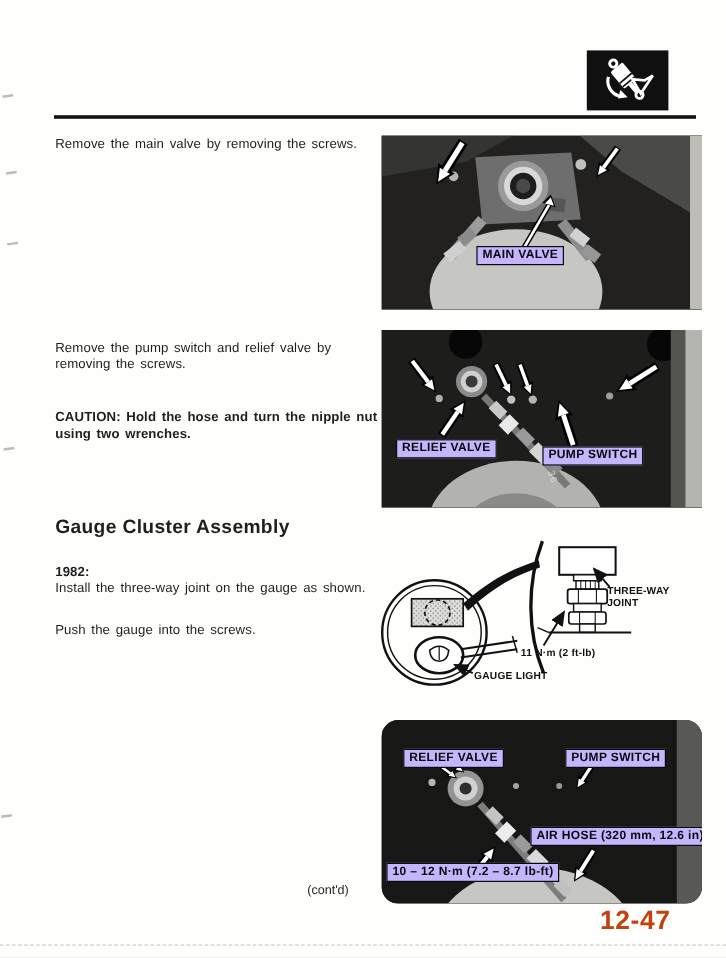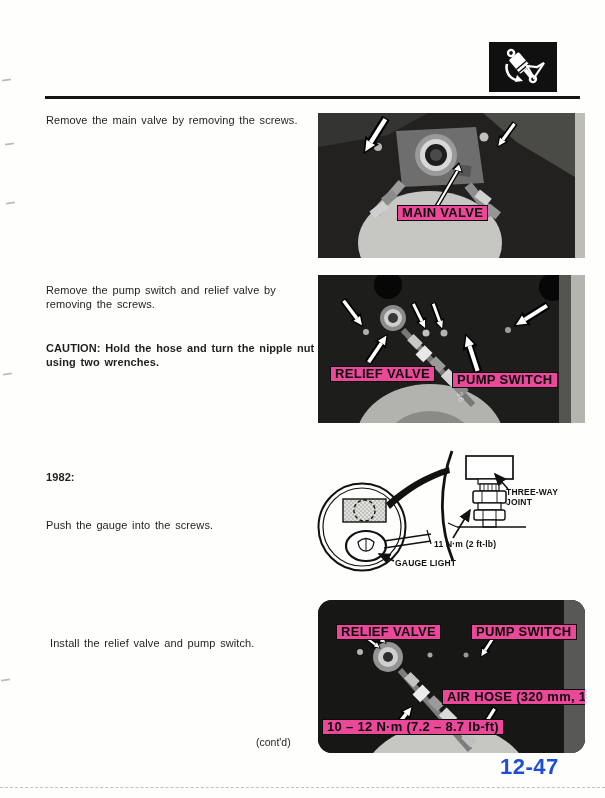--- a/index.html
+++ b/index.html
@@ -7,27 +7,27 @@
         font-family:"Liberation Sans","DejaVu Sans",sans-serif;color:#1f1f1f;}
   .txt{position:absolute;font-size:11px;line-height:14px;word-spacing:1.5px;letter-spacing:.1px;}
   .b{font-weight:bold;}
   .heading{position:absolute;font-size:16px;font-weight:bold;letter-spacing:.3px;}
   .chapter-icon{position:absolute;left:489px;top:42px;width:68px;height:50px;background:#101010;}
   .top-rule{position:absolute;left:45px;top:96px;width:535px;height:3px;background:#141414;}
   .bottom-rule{position:absolute;left:0;top:787px;width:605px;height:0;border-top:1px dashed #c2c2bb;}
   .tick{position:absolute;width:9px;height:2px;background:#bdbdb5;transform:rotate(-8deg);}
   .photo{position:absolute;background:#1c1c1c;overflow:hidden;}
   .photo svg{position:absolute;left:0;top:0;}
-  .plabel{position:absolute;background:#ec4899;border:1px solid #0a0a0a;color:#0a0a0a;
-          font-size:13px;font-weight:bold;line-height:10px;padding:2px 4px;white-space:nowrap;letter-spacing:.3px;}
+  .plabel{position:absolute;background:#c4b5fd;border:1px solid #0a0a0a;color:#0a0a0a;
+          font-size:10px;font-weight:bold;line-height:10px;padding:2px 4px;white-space:nowrap;letter-spacing:.3px;}
   .diagram{position:absolute;left:300px;top:446px;width:298px;height:148px;}
   .dlabel{position:absolute;font-size:8.5px;font-weight:bold;line-height:10px;color:#111;white-space:nowrap;letter-spacing:.2px;}
   .contd{position:absolute;left:256px;top:736px;font-size:10.5px;}
   .pageno{position:absolute;left:500px;top:754px;width:80px;text-align:left;
-          font-size:22px;font-weight:bold;letter-spacing:.5px;color:#1d4ed8;}
+          font-size:22px;font-weight:bold;letter-spacing:.5px;color:#c2410c;}
   .marking{position:absolute;color:#e8e8e8;font-size:8px;opacity:.75;transform:rotate(72deg);letter-spacing:1px;}
 </style>
 </head>
 <body>
 
 <div class="page">
 
   <div class="chapter-icon">
     <svg width="68" height="50" viewBox="0 0 68 50">
       <g transform="translate(33,24) rotate(-40)">
@@ -131,21 +131,23 @@
       <use href="#oarrow" transform="translate(115,28) rotate(70) scale(0.85)"></use>
       <use href="#oarrow" transform="translate(230,30) rotate(148) scale(1.2)"></use>
       <use href="#oarrow" transform="translate(50,88) rotate(-56) scale(1.05)"></use>
       <use href="#oarrow" transform="translate(160,97) rotate(-108) scale(1.2)"></use>
     </svg>
     <div class="marking" style="left:137px;top:118px">36</div>
     <div class="plabel" style="left:12px;top:91px">RELIEF VALVE</div>
     <div class="plabel" style="left:134px;top:97px">PUMP SWITCH</div>
   </div>
 
+  <h2 class="heading" style="left:46px;top:431px;margin:0">Gauge Cluster Assembly</h2>
   <p class="txt b" style="left:46px;top:459px">1982:</p>
+  <p class="txt" style="left:46px;top:472px;width:280px">Install the three-way joint on the gauge as shown.</p>
   <p class="txt" style="left:46px;top:507px;width:280px">Push the gauge into the screws.</p>
 
   <div class="diagram">
     <svg width="298" height="148" viewBox="0 0 298 148">
       <defs>
         <pattern id="stip" width="4" height="4" patternUnits="userSpaceOnUse">
           <rect width="4" height="4" fill="#e0e0dc"></rect>
           <circle cx="1" cy="1" r="0.7" fill="#8a8a8a"></circle>
           <circle cx="3" cy="3" r="0.7" fill="#8a8a8a"></circle>
         </pattern>
@@ -187,21 +189,20 @@
       <line x1="94" y1="115" x2="79" y2="108" stroke="#111" stroke-width="1.6" marker-end="url(#ah)"></line>
     </svg>
     <div class="dlabel" style="left:206px;top:41px">
       <span style="display:block">THREE-WAY</span>
       <span style="display:block">JOINT</span>
     </div>
     <div class="dlabel" style="left:134px;top:93px">11 N·m (2 ft-lb)</div>
     <div class="dlabel" style="left:95px;top:112px">GAUGE LIGHT</div>
   </div>
 
-  <p class="txt" style="left:50px;top:625px;width:270px">Install the relief valve and pump switch.</p>
 
   <div class="photo" style="left:318px;top:600px;width:267px;height:153px;border-radius:14px">
     <svg width="267" height="153" viewBox="0 0 267 153">
       <rect width="267" height="153" fill="#171716"></rect>
       <rect x="246" y="0" width="21" height="153" fill="#8e8e89" opacity="0.55"></rect>
       <ellipse cx="128" cy="185" rx="85" ry="62" fill="#c6c6c2"></ellipse>
       <ellipse cx="58" cy="188" rx="42" ry="32" fill="#55554f"></ellipse>
       <line x1="82" y1="70" x2="152" y2="150" stroke="#7d7d7b" stroke-width="6"></line>
       <rect x="88" y="75" width="13" height="9" fill="#c4c4c4" transform="rotate(45 94 79)"></rect>
       <rect x="98" y="86" width="11" height="14" fill="#ececec" transform="rotate(45 103 93)"></rect>

